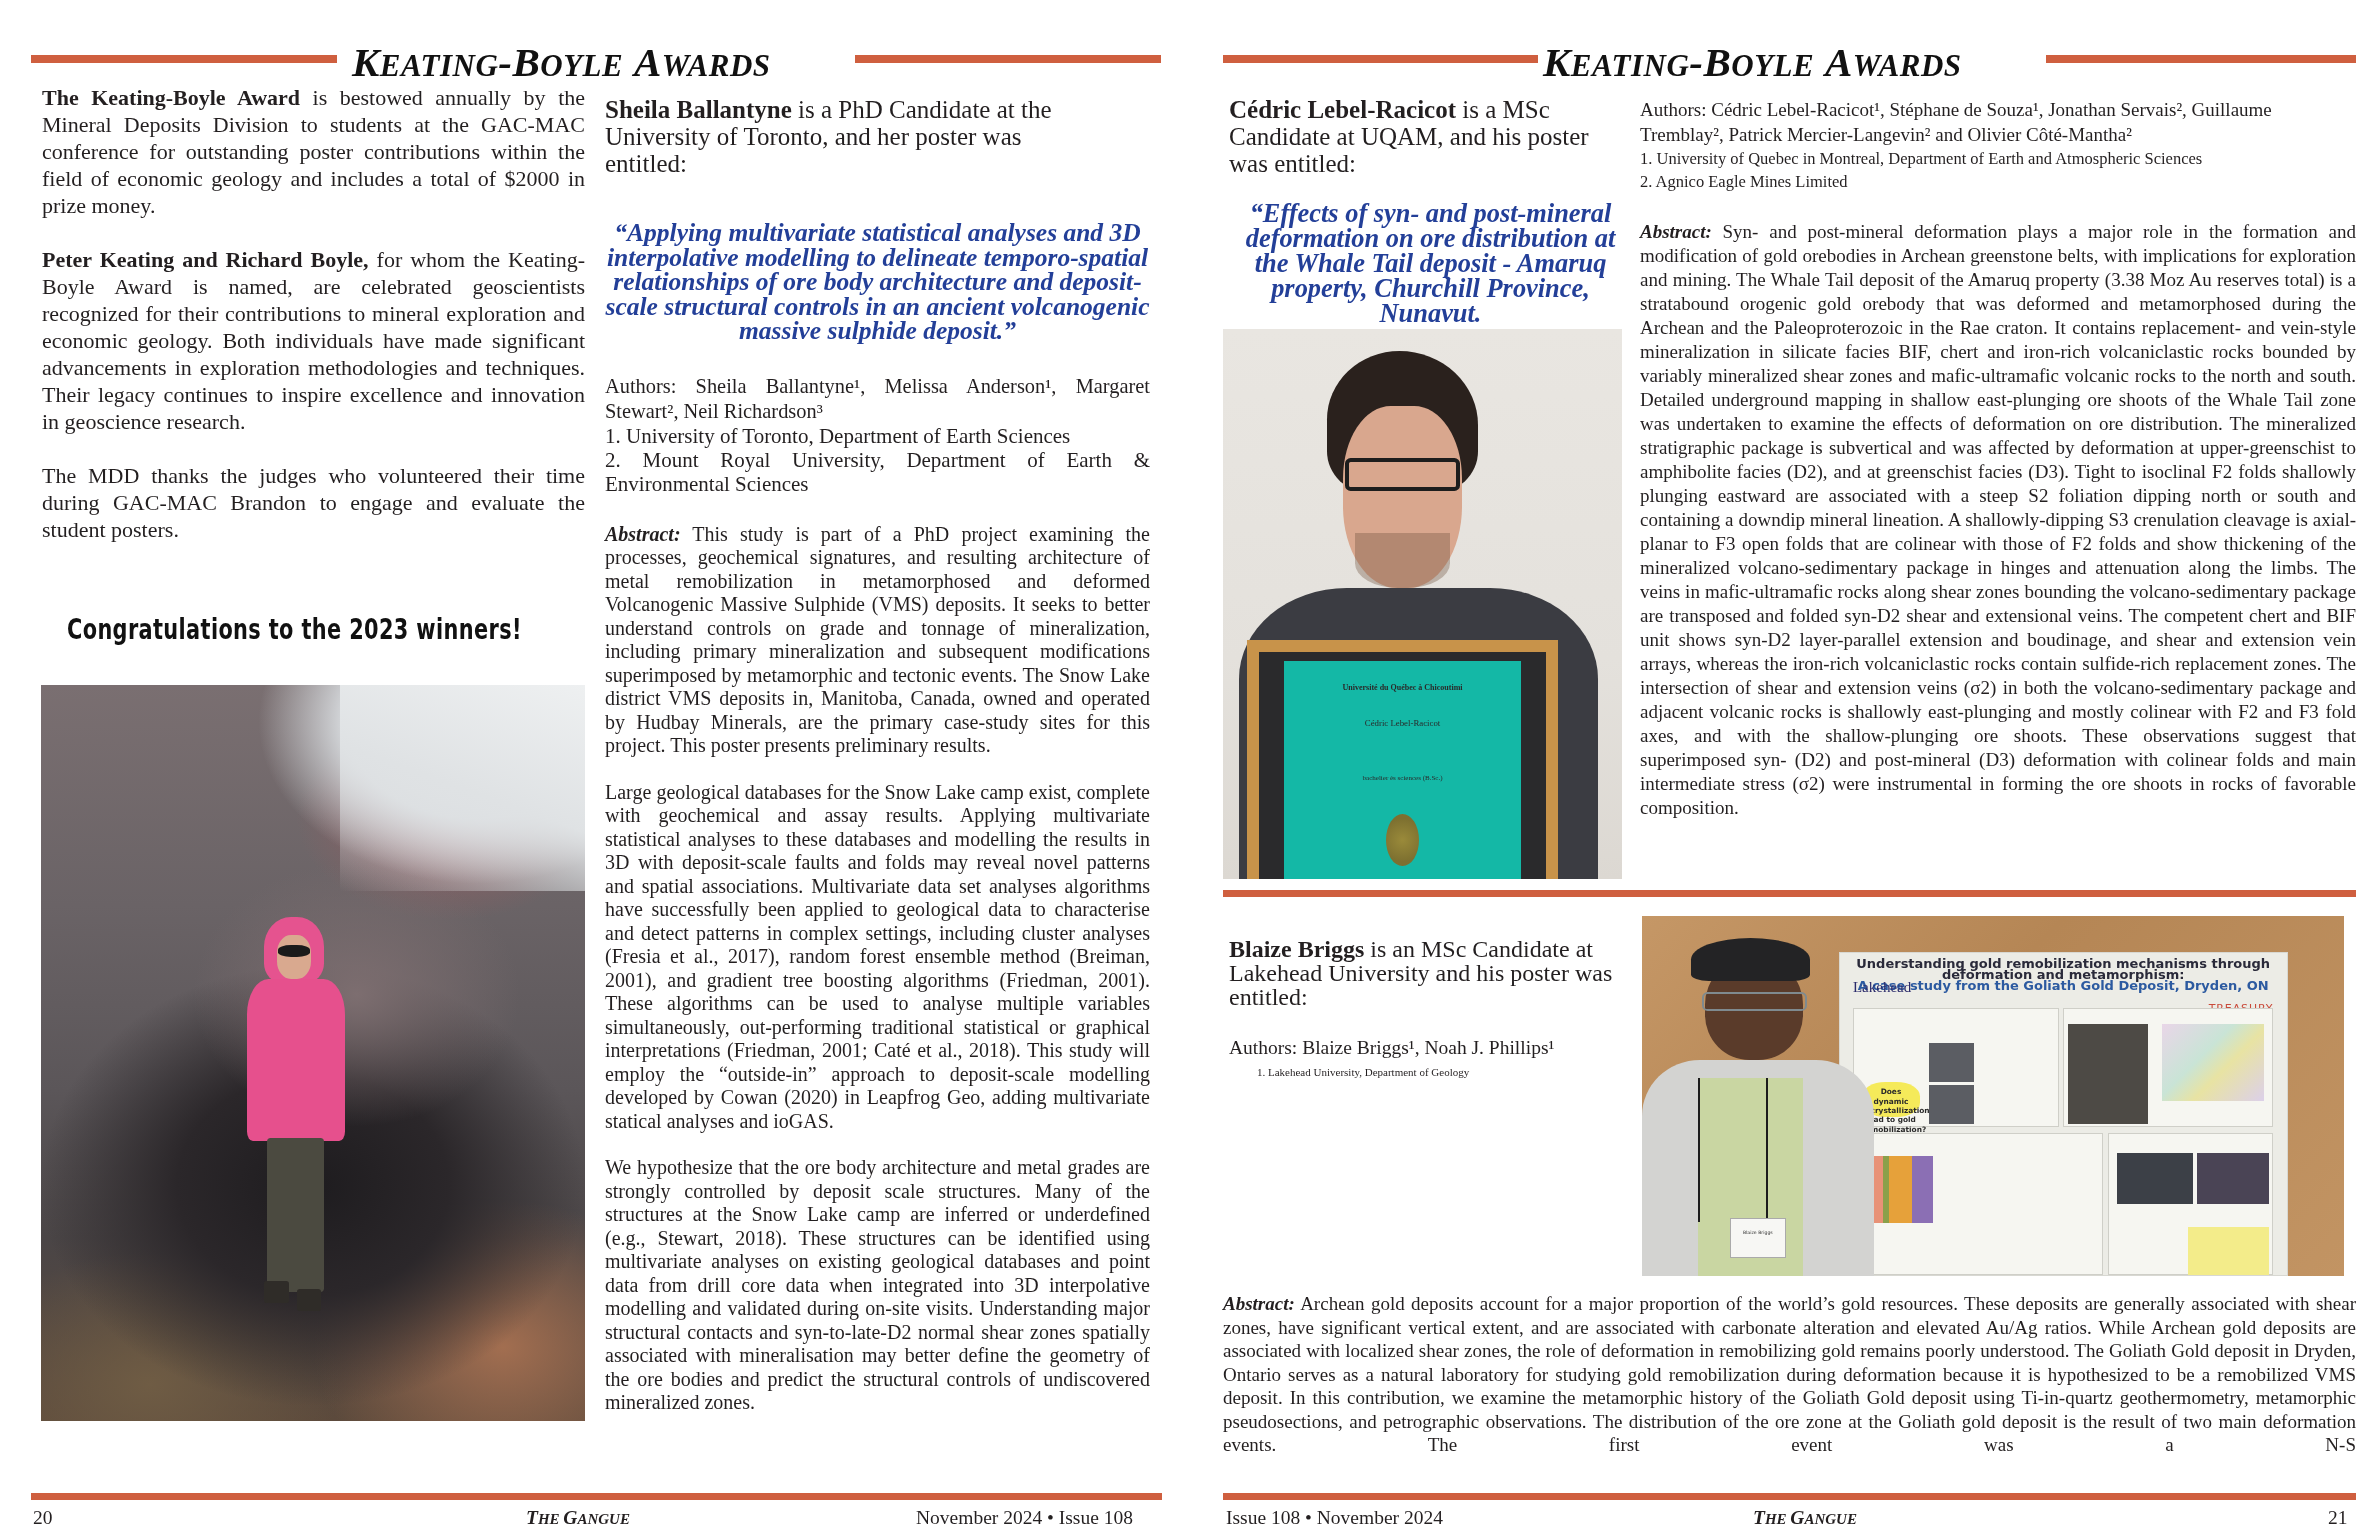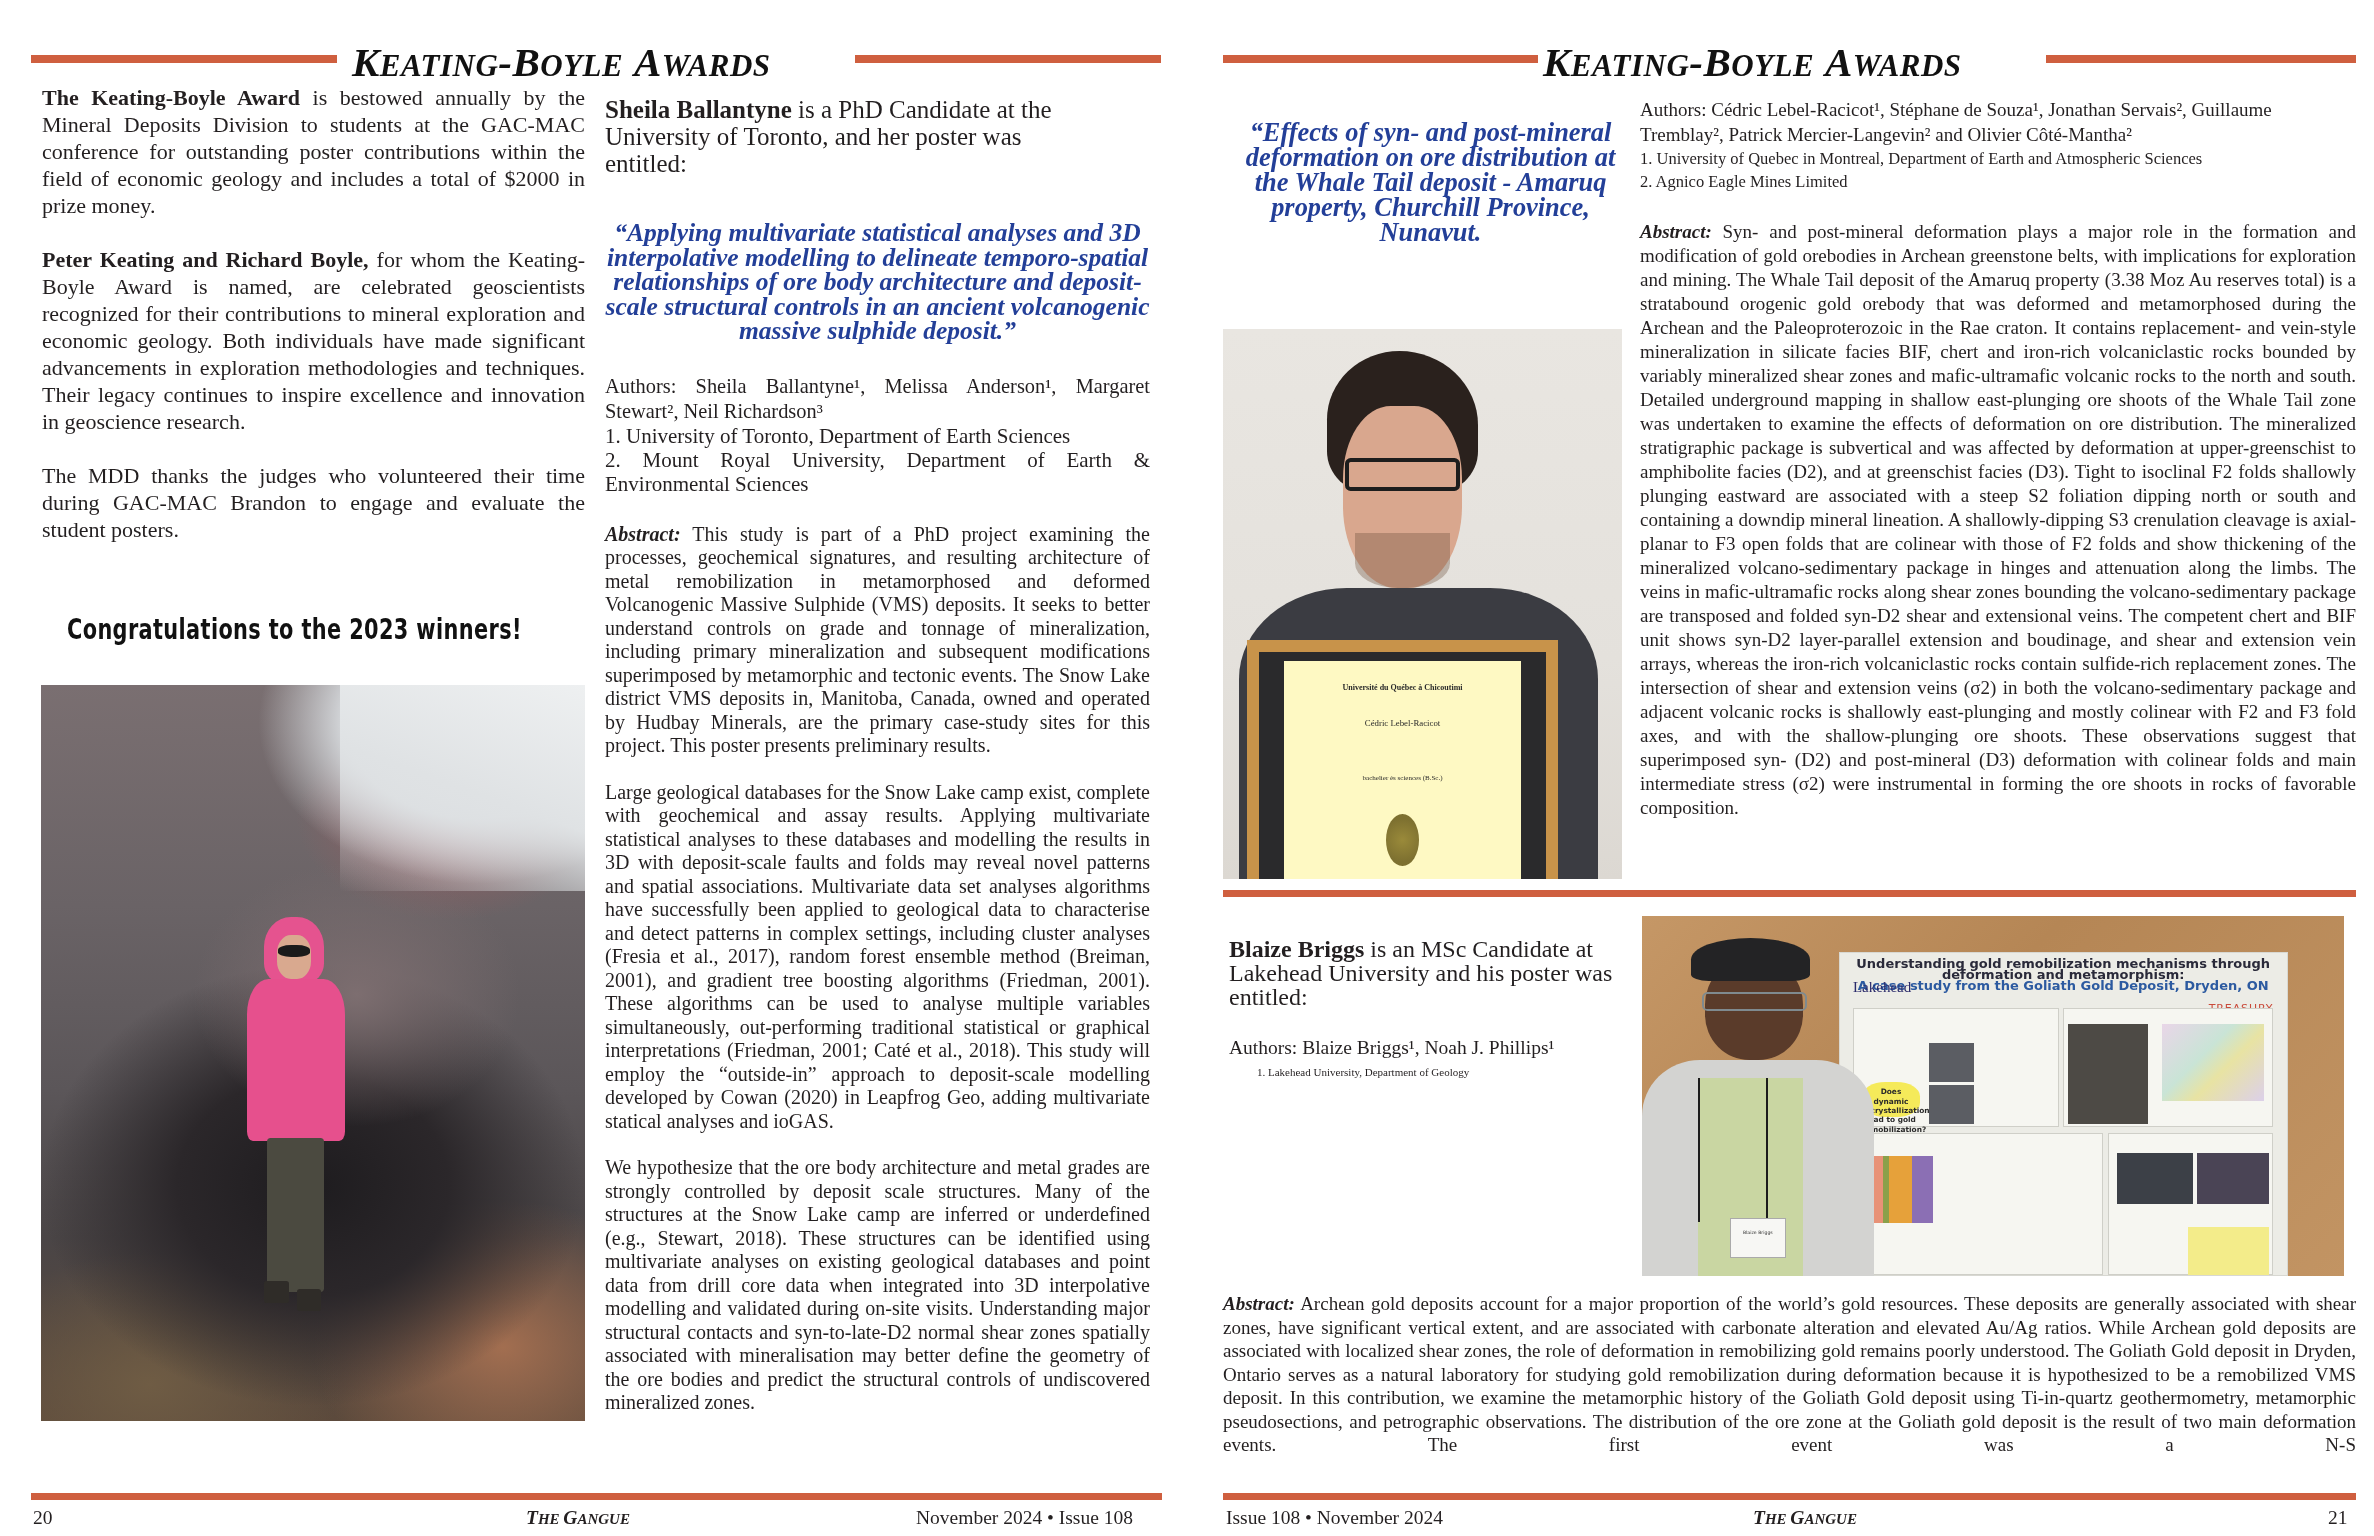--- a/index.html
+++ b/index.html
@@ -65,21 +65,21 @@
 
   
   .photo-cedric { background: linear-gradient(180deg, #e9e6e1 0%, #e4e1dc 60%, #dcd8d2 100%); }
   .cedric-hair { position: absolute; left: 26%; top: 4%; width: 38%; height: 26%; background: #2a211d; border-radius: 48% 52% 30% 30%; }
   .cedric-face { position: absolute; left: 30%; top: 14%; width: 30%; height: 33%; background: #d9a78e; border-radius: 40% 40% 45% 45%; }
   .cedric-glasses { position: absolute; left: 30.5%; top: 23.5%; width: 29%; height: 6%; border: 4.6px solid #1d1d1d; border-radius: 5.6px; }
   .cedric-beard { position: absolute; left: 33%; top: 37%; width: 24%; height: 10%; background: rgba(110,80,60,0.35); border-radius: 0 0 45% 45%; }
   .cedric-shirt { position: absolute; left: 4%; top: 47%; width: 90%; height: 55%; background: #3b3c42; border-radius: 30% 30% 0 0; }
   .frame { position: absolute; left: 6%; top: 56.5%; width: 78%; height: 43.5%; background: #c8934a; }
   .frame-inner { position: absolute; left: 4%; top: 5%; width: 92%; height: 95%; background: #2a2a2c; }
-  .diploma { position: absolute; left: 12%; top: 9%; width: 76%; height: 91%; background: #fef9c3; }
+  .diploma { position: absolute; left: 12%; top: 9%; width: 76%; height: 91%; background: #14b8a6; }
   .diploma-title { position: absolute; left: 0; right: 0; top: 10%; text-align: center; font-size: 8px; font-weight: bold; color: #2a2a2a; font-family: "Liberation Serif", serif; }
   .diploma-name { position: absolute; left: 0; right: 0; top: 26%; text-align: center; font-size: 8.8px; color: #2a2a2a; font-family: "Liberation Serif", serif; }
   .diploma-degree { position: absolute; left: 0; right: 0; top: 52%; text-align: center; font-size: 7px; color: #2a2a2a; font-family: "Liberation Serif", serif; }
   .seal { position: absolute; left: 43%; top: 70%; width: 14%; height: 24%; background: radial-gradient(circle, #9a8a3a 0%, #7d7030 70%); border-radius: 50%; }
 
   
   .photo-blaize { background: #b98a57; }
   .cork { position: absolute; left: 0; top: 0; width: 100%; height: 100%;
     background: linear-gradient(135deg, #c59766 0%, #b58655 40%, #c29463 100%); }
   .poster-board { position: absolute; left: 28%; top: 10%; width: 64%; height: 90%; background: #ecece6; border: 1.9px solid #d8d8d2; }
@@ -160,20 +160,23 @@
 
 <div>
 
   <div class="rule" style="left:1223px; top:55px; width:315px;"></div>
   <div class="header-title" style="left:1543px; top:42px;">
     <span class="big">K</span><span class="sc">EATING</span><span class="big">-</span><span class="big">B</span><span class="sc">OYLE</span>&nbsp;<span class="big">A</span><span class="sc">WARDS</span>
   </div>
   <div class="rule" style="left:2046px; top:55px; width:310px;"></div>
 
   <div class="abs" style="left:1229px; top:96px; width:403px;">
+    <p class="lead">
+      <b>Cédric Lebel-Racicot</b><span> is a MSc Candidate at UQAM, and his poster was entitled:</span>
+    </p>
     <p class="poster-title" style="margin-top:24px; font-size:26.4px; line-height:25px;">“Effects of syn- and post-mineral deformation on ore distribution at the Whale Tail deposit - Amaruq property, Churchill Province, Nunavut.</p>
   </div>
 
   <div class="photo photo-cedric" style="left:1223px; top:329px; width:399px; height:550px;">
     <div class="cedric-shirt"></div>
     <div class="cedric-hair"></div>
     <div class="cedric-face"></div>
     <div class="cedric-glasses"></div>
     <div class="cedric-beard"></div>
     <div class="frame">

